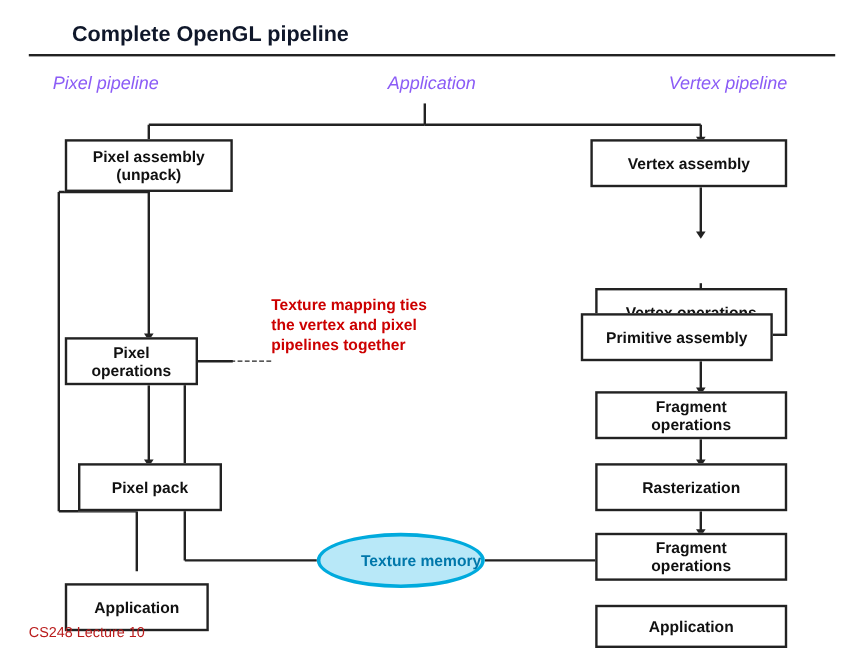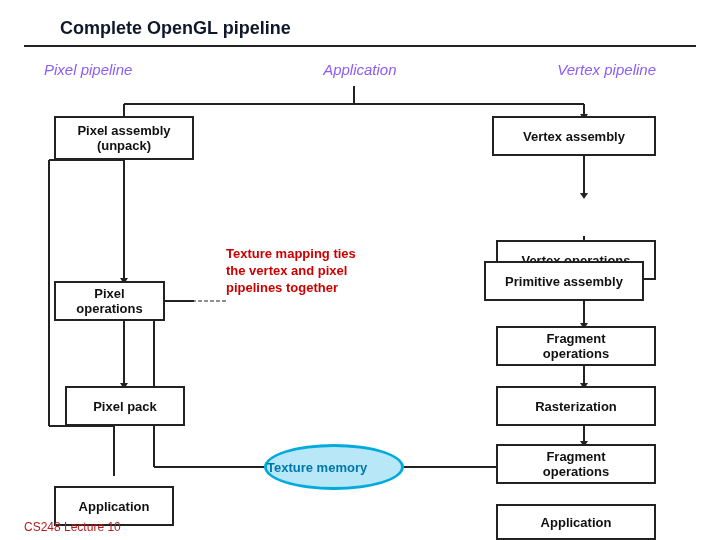--- a/index.html
+++ b/index.html
@@ -122,21 +122,21 @@
     }
 
     
     .ellipse {
       position: absolute;
       border: 3px solid #00aadd;
       background: #b8e8f8;
       border-radius: 50%;
       display: flex;
       align-items: center;
-      justify-content: flex-start;
+      justify-content: flex-end;
       font-size: 13px;
       font-weight: bold;
       color: #0077aa;
       text-align: center;
     }
 
     .ellipse-texture {
       left: 240px; top: 358px;
       width: 140px; height: 46px;
     }

